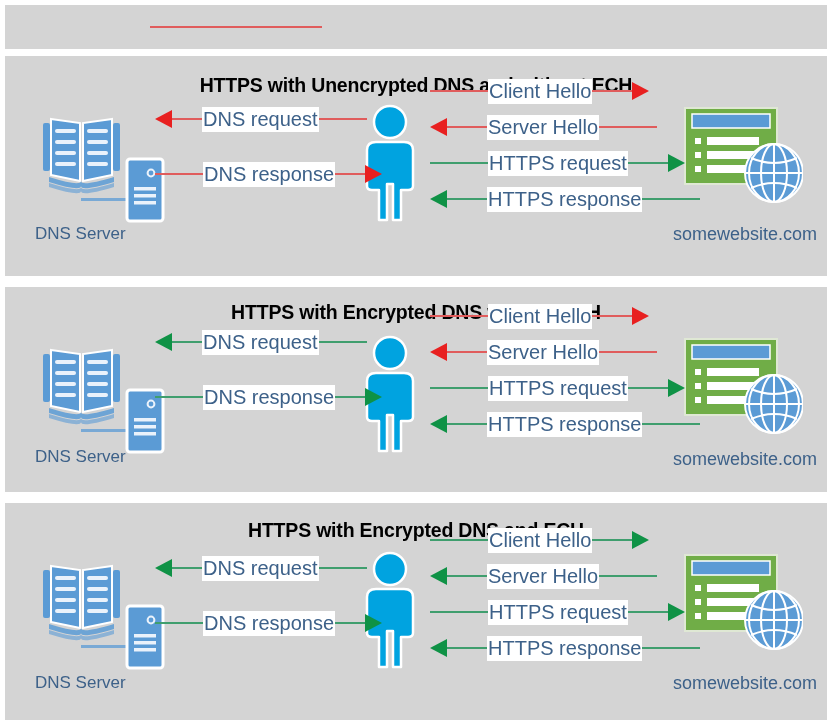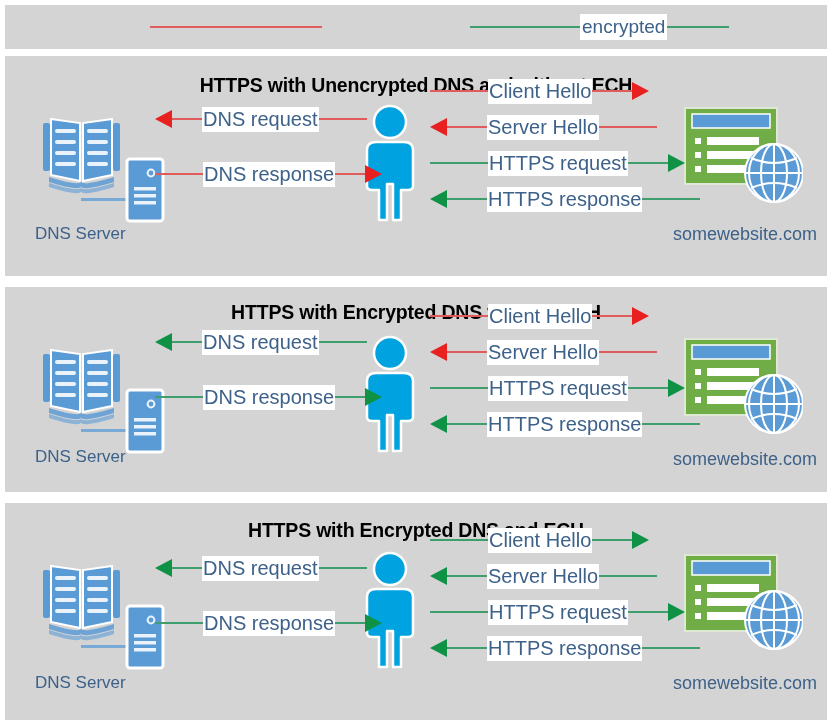--- a/index.html
+++ b/index.html
@@ -85,25 +85,20 @@
 </head>
 <body>
 
 <div class="page">
 
   <div class="legend">
     <div class="legend-item" id="legend-item-0" style="left:145px;">
       <div class="legend-line" style="background: rgb(224, 92, 92);"></div>
       <div class="legend-line short" style="background: rgb(224, 92, 92);"></div>
     </div>
-    <div class="legend-item" id="legend-item-1" style="left:465px;">
-      <div class="legend-line" style="background: rgb(63, 158, 110);"></div>
-      <span class="legend-label">encrypted</span>
-      <div class="legend-line short" style="background: rgb(63, 158, 110);"></div>
-    </div>
   </div>
 
   <div class="panel" id="panel-0">
     <div class="panel-title">HTTPS with Unencrypted DNS and without ECH</div>
     <div class="dns-stack"><svg width="135" height="115" viewBox="0 0 135 115" xmlns="http://www.w3.org/2000/svg">
 
     <rect x="8" y="12" width="7" height="48" rx="2" fill="#5b9bd5"></rect>
     <rect x="78" y="12" width="7" height="48" rx="2" fill="#5b9bd5"></rect>
 
     <path d="M16 8 L45 12 L45 70 L16 64 Z" fill="#5b9bd5" stroke="#ffffff" stroke-width="2"></path>

